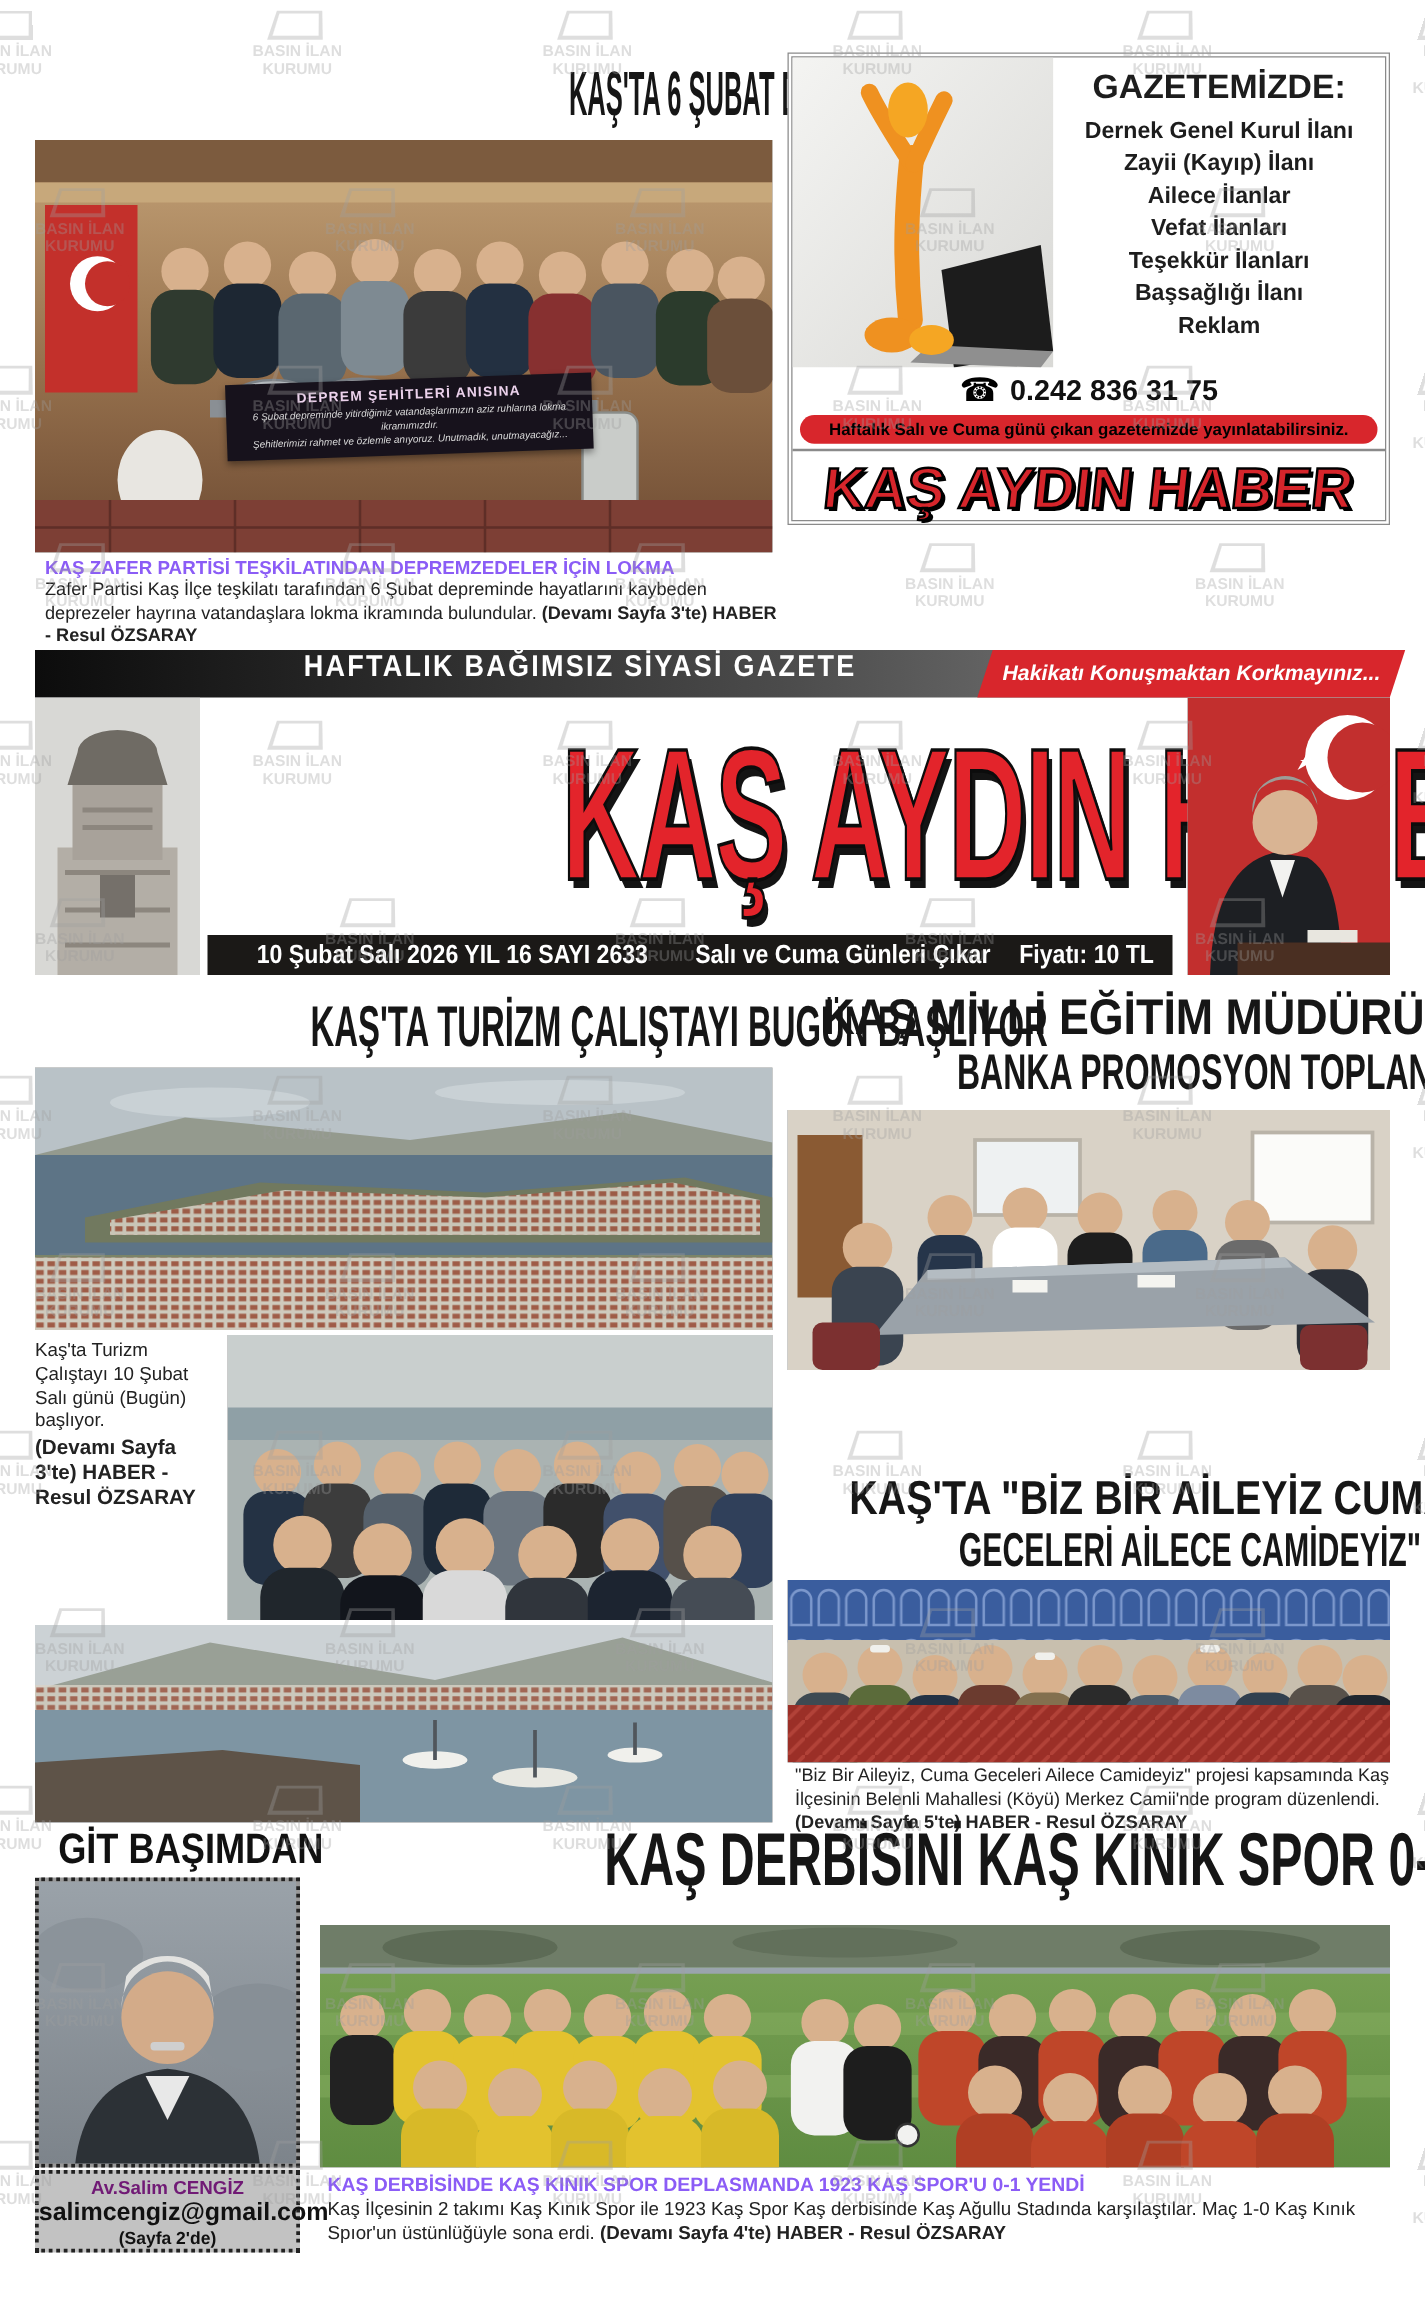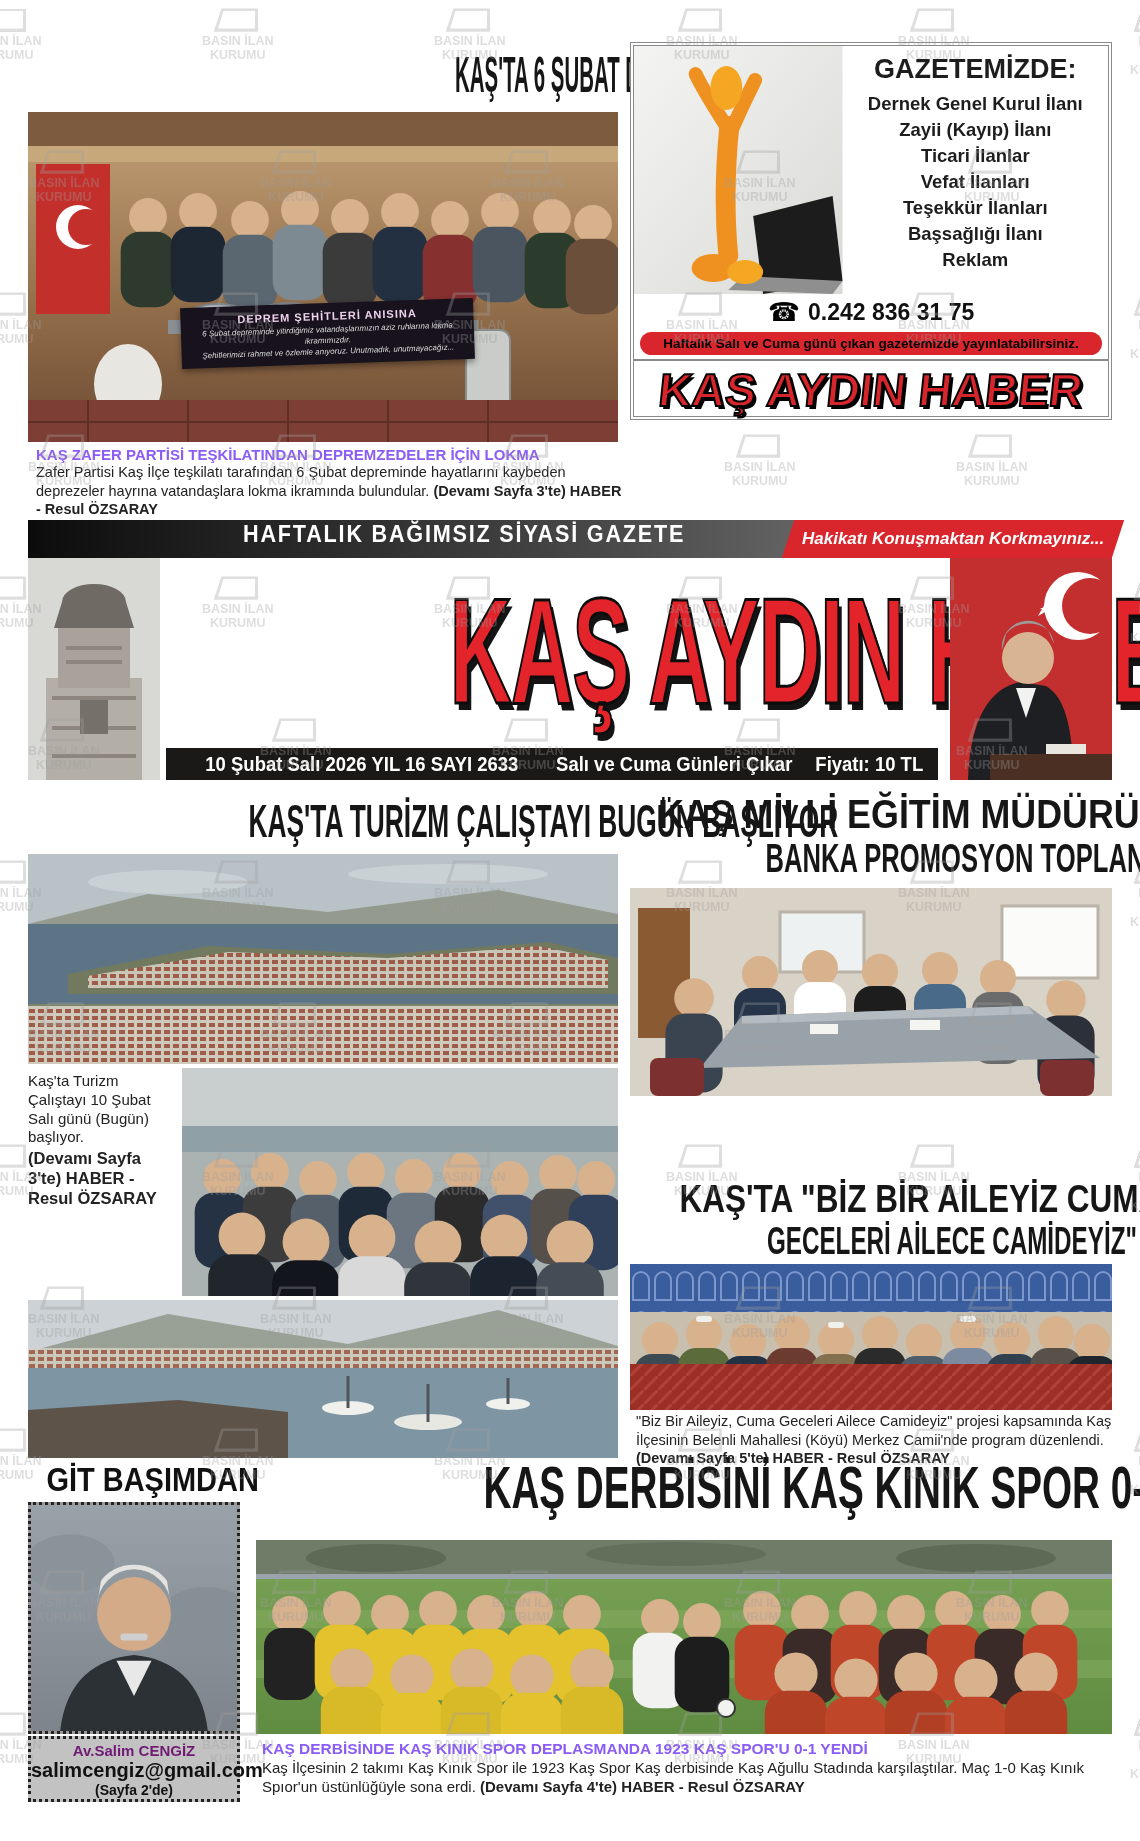--- a/index.html
+++ b/index.html
@@ -165,21 +165,21 @@
           <path d="M98 85 C108 62 114 50 122 34" stroke="#ef9120" stroke-width="14" fill="none" stroke-linecap="round"></path>
           <ellipse cx="93" cy="42" rx="16" ry="22" fill="#f5a623"></ellipse>
           <ellipse cx="80" cy="222" rx="22" ry="14" fill="#ef9120"></ellipse>
           <ellipse cx="112" cy="226" rx="18" ry="12" fill="#f5a623"></ellipse>
         </svg>
       </div>
       <div id="ad-text">
         <div id="ad-title">GAZETEMİZDE:</div>
         <div class="ad-item">Dernek Genel Kurul İlanı</div>
         <div class="ad-item">Zayii (Kayıp) İlanı</div>
-        <div class="ad-item">Ticari İlanlar</div>
+        <div class="ad-item">Ailece İlanlar</div>
         <div class="ad-item">Vefat İlanları</div>
         <div class="ad-item">Teşekkür İlanları</div>
         <div class="ad-item">Başsağlığı İlanı</div>
         <div class="ad-item">Reklam</div>
       </div>
     </div>
     <div id="ad-phone">
       <span id="phone-icon">☎</span>
       <span id="phone-num">0.242 836 31 75</span>
     </div>

